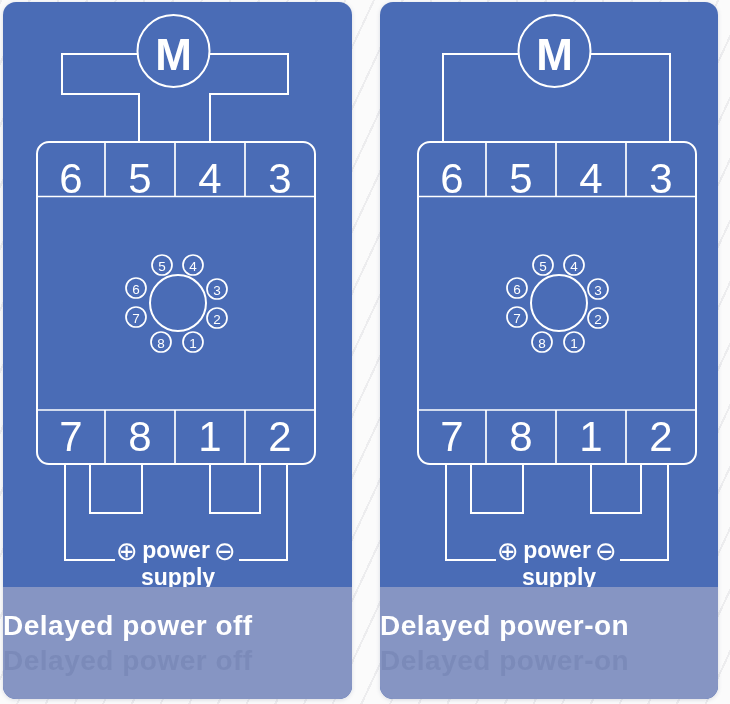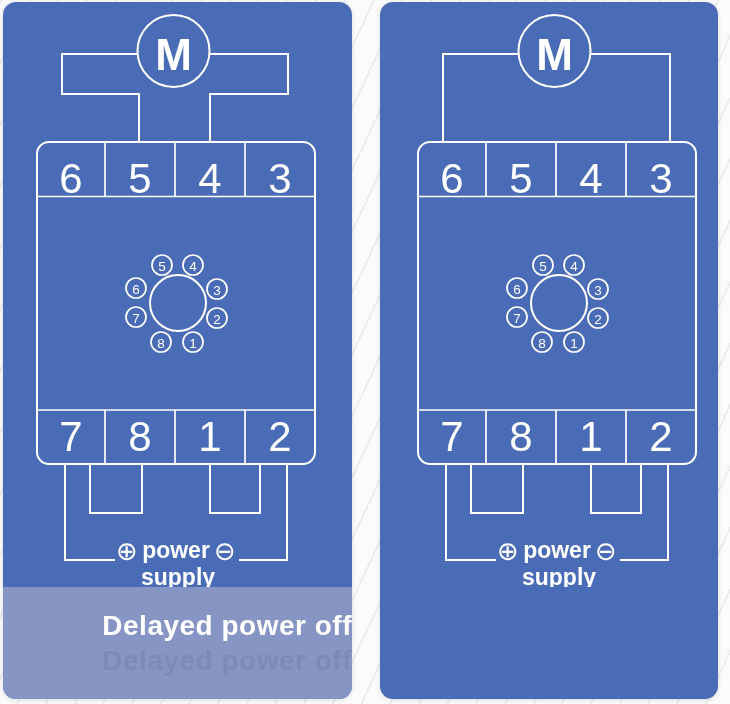--- a/index.html
+++ b/index.html
@@ -13,21 +13,21 @@
   .panel{
     position:absolute;top:2px;height:697px;border-radius:13px;overflow:hidden;
     background:#4a6cb6;box-shadow:0 1px 4px rgba(60,70,110,.18);
   }
   .panel-left{left:3px;width:349px;}
   .panel-right{left:380px;width:338px;}
   .diagram{position:absolute;top:0;left:0;}
   .panel-right .diagram{left:4px;}
   .caption-band{
     position:absolute;left:0;right:0;bottom:0;height:112px;
-    background:#8695c3;display:flex;flex-direction:column;align-items:flex-end;
+    background:#8695c3;display:flex;flex-direction:column;align-items:flex-start;
   }
   .caption{
     margin-top:24px;font-size:28px;font-weight:bold;color:#ffffff;
     letter-spacing:.5px;line-height:30px;text-align:center;
   }
   .caption-ghost{
     margin-top:5px;font-size:28px;font-weight:bold;color:rgba(25,45,100,.10);
     letter-spacing:.5px;line-height:30px;text-align:center;user-select:none;
   }
   svg text{fill:#ffffff;}
@@ -149,13 +149,17 @@
 
     <path class="wire" d="M62 462 V558 H112"></path>
     <path class="wire" d="M236 558 H284 V462"></path>
     <path class="wire" d="M87 462 V511 H139 V462"></path>
     <path class="wire" d="M207 462 V511 H257 V462"></path>
     <text class="pwr-sym" x="124" y="549" text-anchor="middle" dominant-baseline="central">⊕</text>
     <text class="pwr-sym" x="222" y="549" text-anchor="middle" dominant-baseline="central">⊖</text>
     <text class="pwr-word" x="173" y="548" text-anchor="middle" dominant-baseline="central">power</text>
     <text class="pwr-word" x="175" y="575" text-anchor="middle" dominant-baseline="central">supply</text>
   </svg>
+  <div class="caption-band">
+    <div class="caption">Delayed power-on</div>
+    <div class="caption-ghost">Delayed power-on</div>
+  </div>
 </div>
 
 </body></html>

